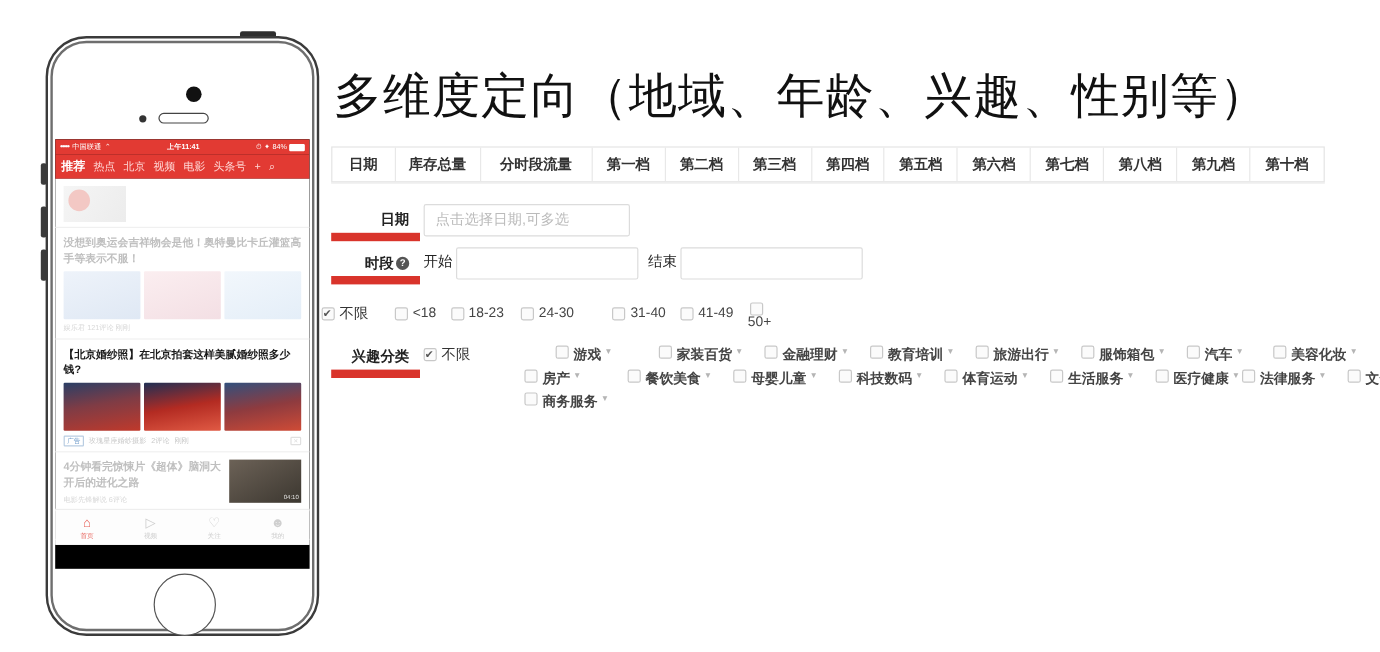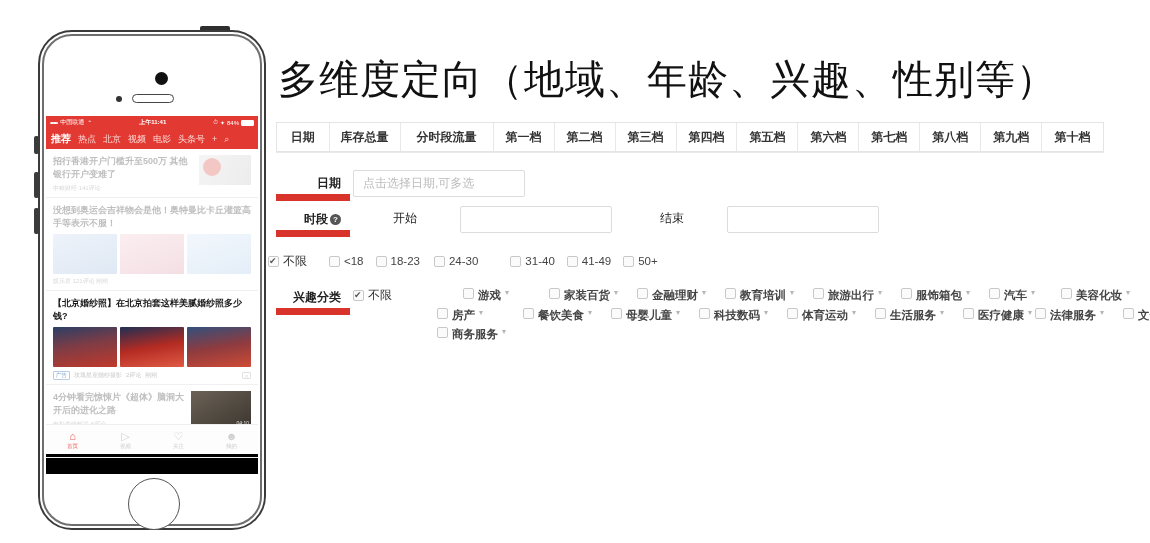--- a/index.html
+++ b/index.html
@@ -229,24 +229,20 @@
         <span>视频</span>
         <span>电影</span>
         <span>头条号</span>
         <span>+</span>
         <span>⌕</span>
       </div>
 
       <div class="feed">
 
         <div class="feed-item bank-item">
-          <div style="flex:1;">
-            <div class="feed-title">招行香港开户门槛升至500万 其他银行开户变难了</div>
-            <div class="feed-meta">中粮财经  141评论</div>
-          </div>
           <div class="bank-logo">
             <div class="bank-mark"></div>
           </div>
         </div>
 
         <div class="feed-item">
           <div class="feed-title">没想到奥运会吉祥物会是他！奥特曼比卡丘灌篮高手等表示不服！</div>
           <div class="thumb-row">
             <div class="thumb t4"></div>
             <div class="thumb t5"></div>
@@ -358,21 +354,21 @@
     <div class="form">
 
       <div class="row">
         <div class="row-label">
           <span>日期</span>
           <span class="label-underline"></span>
         </div>
         <div class="text-input" style="width:172px;margin-top:2px;">点击选择日期,可多选</div>
       </div>
 
-      <div class="row" style="gap:40px;">
+      <div class="row" style="">
         <div class="row-label">
           <span>时段</span><span class="help-icon">?</span>
           <span class="label-underline"></span>
         </div>
         <span class="inline-label">开始</span>
         <div class="text-input" style="width:152px;margin-top:2px;"></div>
         <span class="inline-label" style="margin-left:8px;">结束</span>
         <div class="text-input" style="width:152px;margin-top:2px;"></div>
       </div>
 
@@ -395,21 +391,21 @@
               <span>24-30</span>
             </span>
             <span class="opt" style="margin-right: 12px; padding-left: 20px;">
               <span class="cb"></span>
               <span>31-40</span>
             </span>
             <span class="opt" style="margin-right: 12px;">
               <span class="cb"></span>
               <span>41-49</span>
             </span>
-            <span class="opt" style="margin-right: 0px;">
+            <span class="opt" style="margin-right: 0px; flex-direction: column;">
               <span class="cb"></span>
               <span>50+</span>
             </span>
           </div>
       </div>
 
       <div class="row" style="margin-top:12px;align-items:flex-start;">
         <div class="row-label">
           <span>兴趣分类</span>
           <span class="label-underline"></span>

